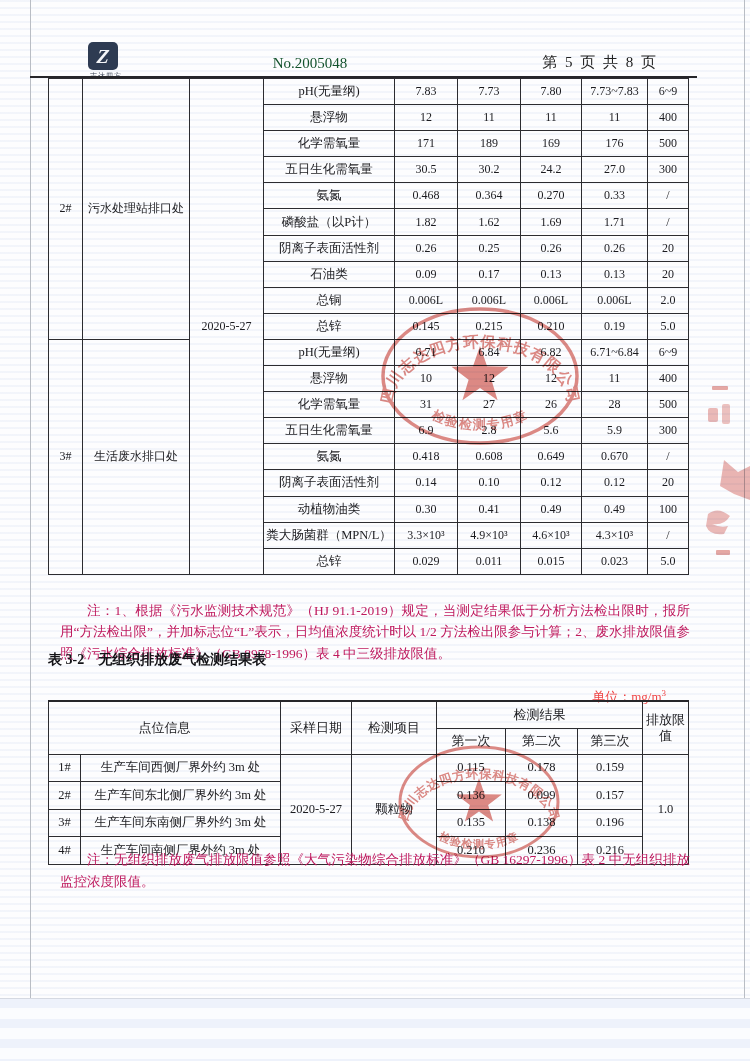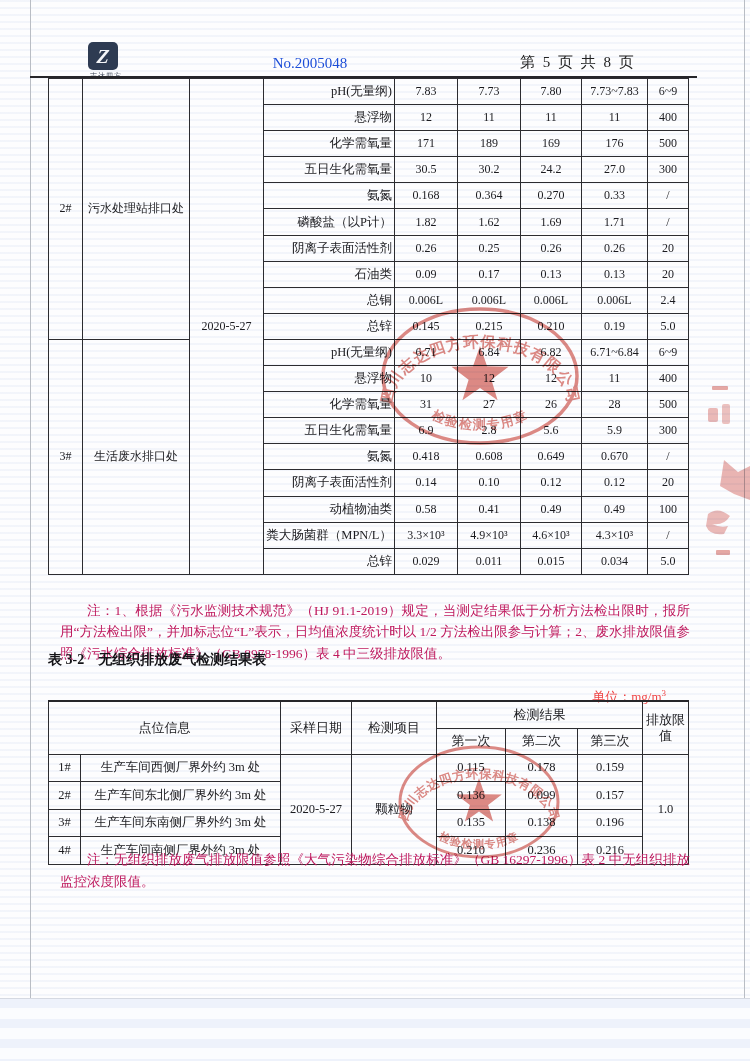--- a/index.html
+++ b/index.html
@@ -20,32 +20,32 @@
     border-top:1px solid #d5d9e2;
   }
   
   .logo-box{position:absolute;left:88px;top:42px;width:30px;height:28px;
     background:#2e3b52;border-radius:5px;display:flex;align-items:center;justify-content:center;}
   .logo-glyph{color:#f4f5f8;font-size:20px;font-weight:bold;font-style:italic;
     font-family:"Liberation Serif",serif;line-height:1;transform:skewX(-6deg);}
   .logo-caption{position:absolute;left:84px;top:71px;width:44px;text-align:center;
     font-size:7px;letter-spacing:1px;color:#3a4456;}
   .report-no{position:absolute;left:230px;top:55px;width:160px;text-align:center;
-    font-size:15px;color:#1d4ed8;}
-  .page-no{position:absolute;left:520px;top:53px;width:160px;text-align:left;
+    font-size:15px;color:#14532d;}
+  .page-no{position:absolute;left:520px;top:53px;width:160px;text-align:center;
     font-size:15px;letter-spacing:2px;color:#222;}
   .header-rule{position:absolute;left:30px;top:76px;width:667px;height:2px;background:#26262a;}
 
   
   table{border-collapse:collapse;table-layout:fixed;position:absolute;background:transparent;}
   td,th{border:1px solid #2c2c30;text-align:center;vertical-align:middle;
     font-size:12px;font-weight:normal;padding:0 2px;overflow:hidden;color:#1b1b1f;}
   .t1{left:48px;top:78px;width:640px;}
   .t1 tr{height:26.1px;}
-  .t1 td.param{font-size:12.5px;text-align:right;}
+  .t1 td.param{font-size:12.5px;}
   .t2{left:48px;top:700px;width:640px;border-top:2px solid #26262a;}
   .t2 tr.h1{height:27px;} .t2 tr.h2{height:26px;} .t2 tr.d{height:27.5px;}
   .t2 th{font-size:13px;}
   .t2 td{font-size:12.5px;}
   .limit-head{line-height:1.25;margin-left:40px;}
 
   
   .note{position:absolute;left:60px;width:630px;font-size:13.5px;line-height:21.5px;
     text-indent:2em;text-align:justify;color:#be185d;}
   .note1{top:586px;}
@@ -120,21 +120,21 @@
   <tr>
     <td class="param">五日生化需氧量</td>
     <td>30.5</td>
     <td>30.2</td>
     <td>24.2</td>
     <td>27.0</td>
     <td>300</td>
   </tr>
   <tr>
     <td class="param">氨氮</td>
-    <td>0.168</td>
+    <td>0.468</td>
     <td>0.364</td>
     <td>0.270</td>
     <td>0.33</td>
     <td>/</td>
   </tr>
   <tr>
     <td class="param">磷酸盐（以P计）</td>
     <td>1.82</td>
     <td>1.62</td>
     <td>1.69</td>
@@ -156,21 +156,21 @@
     <td>0.13</td>
     <td>0.13</td>
     <td>20</td>
   </tr>
   <tr>
     <td class="param">总铜</td>
     <td>0.006L</td>
     <td>0.006L</td>
     <td>0.006L</td>
     <td>0.006L</td>
-    <td>2.4</td>
+    <td>2.0</td>
   </tr>
   <tr>
     <td class="param">总锌</td>
     <td>0.145</td>
     <td>0.215</td>
     <td>0.210</td>
     <td>0.19</td>
     <td>5.0</td>
   </tr>
   <tr>
@@ -218,40 +218,40 @@
   <tr>
     <td class="param">阴离子表面活性剂</td>
     <td>0.14</td>
     <td>0.10</td>
     <td>0.12</td>
     <td>0.12</td>
     <td>20</td>
   </tr>
   <tr>
     <td class="param">动植物油类</td>
-    <td>0.58</td>
+    <td>0.30</td>
     <td>0.41</td>
     <td>0.49</td>
     <td>0.49</td>
     <td>100</td>
   </tr>
   <tr>
     <td class="param">粪大肠菌群（MPN/L）</td>
     <td>3.3×10³</td>
     <td>4.9×10³</td>
     <td>4.6×10³</td>
     <td>4.3×10³</td>
     <td>/</td>
   </tr>
   <tr>
     <td class="param">总锌</td>
     <td>0.029</td>
     <td>0.011</td>
     <td>0.015</td>
-    <td>0.034</td>
+    <td>0.023</td>
     <td>5.0</td>
   </tr>
   </tbody>
 </table>
 
 <p class="note note1">注：1、根据《污水监测技术规范》（HJ 91.1-2019）规定，当测定结果低于分析方法检出限时，报所用“方法检出限”，并加标志位“L”表示，日均值浓度统计时以 1/2 方法检出限参与计算；2、废水排放限值参照《污水综合排放标准》（GB 8978-1996）表 4 中三级排放限值。</p>
 
 <div class="tbl-title">表 3-2　无组织排放废气检测结果表</div>
 <div class="unit-label"><span>单位：mg/m</span><sup>3</sup></div>
 

